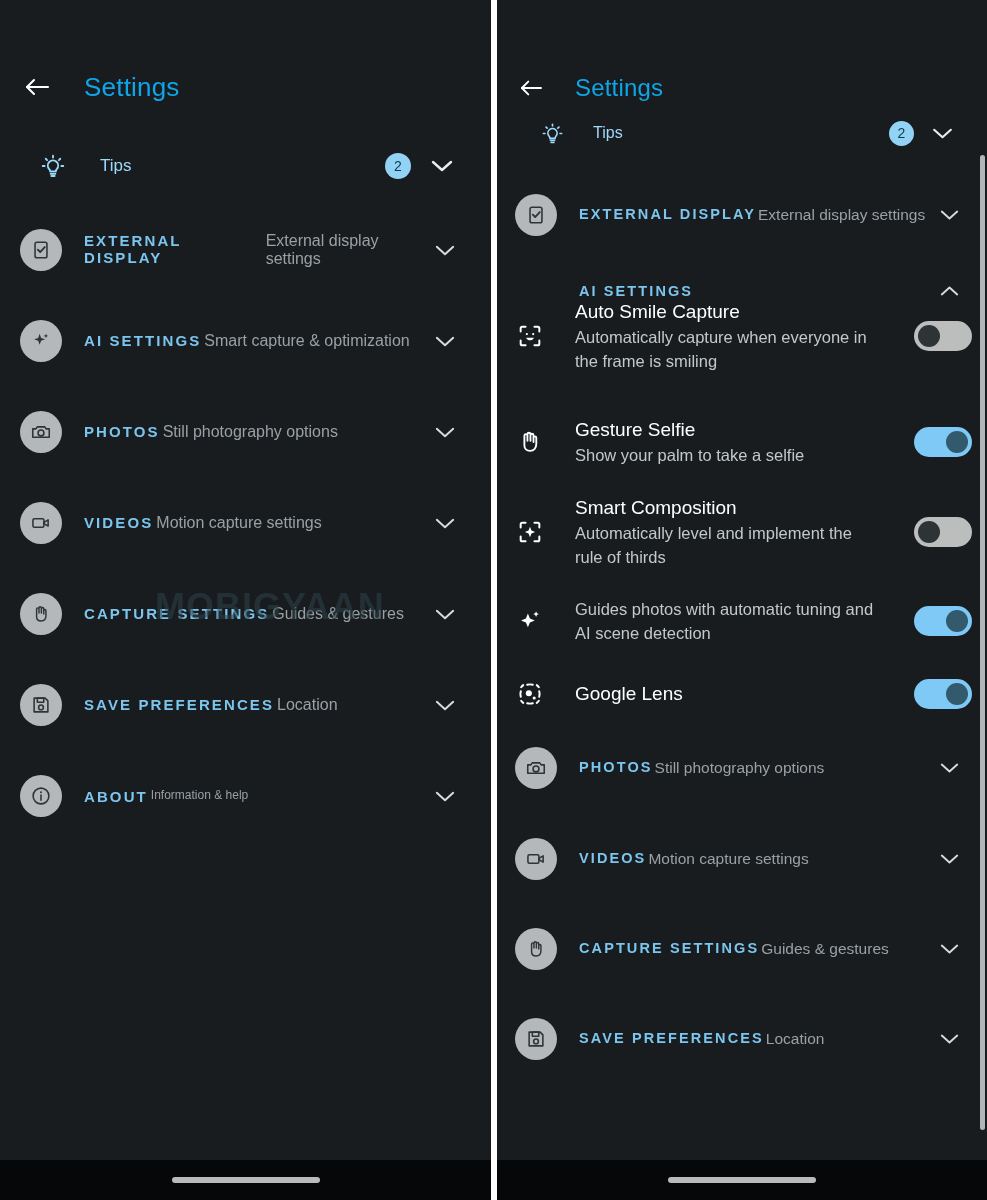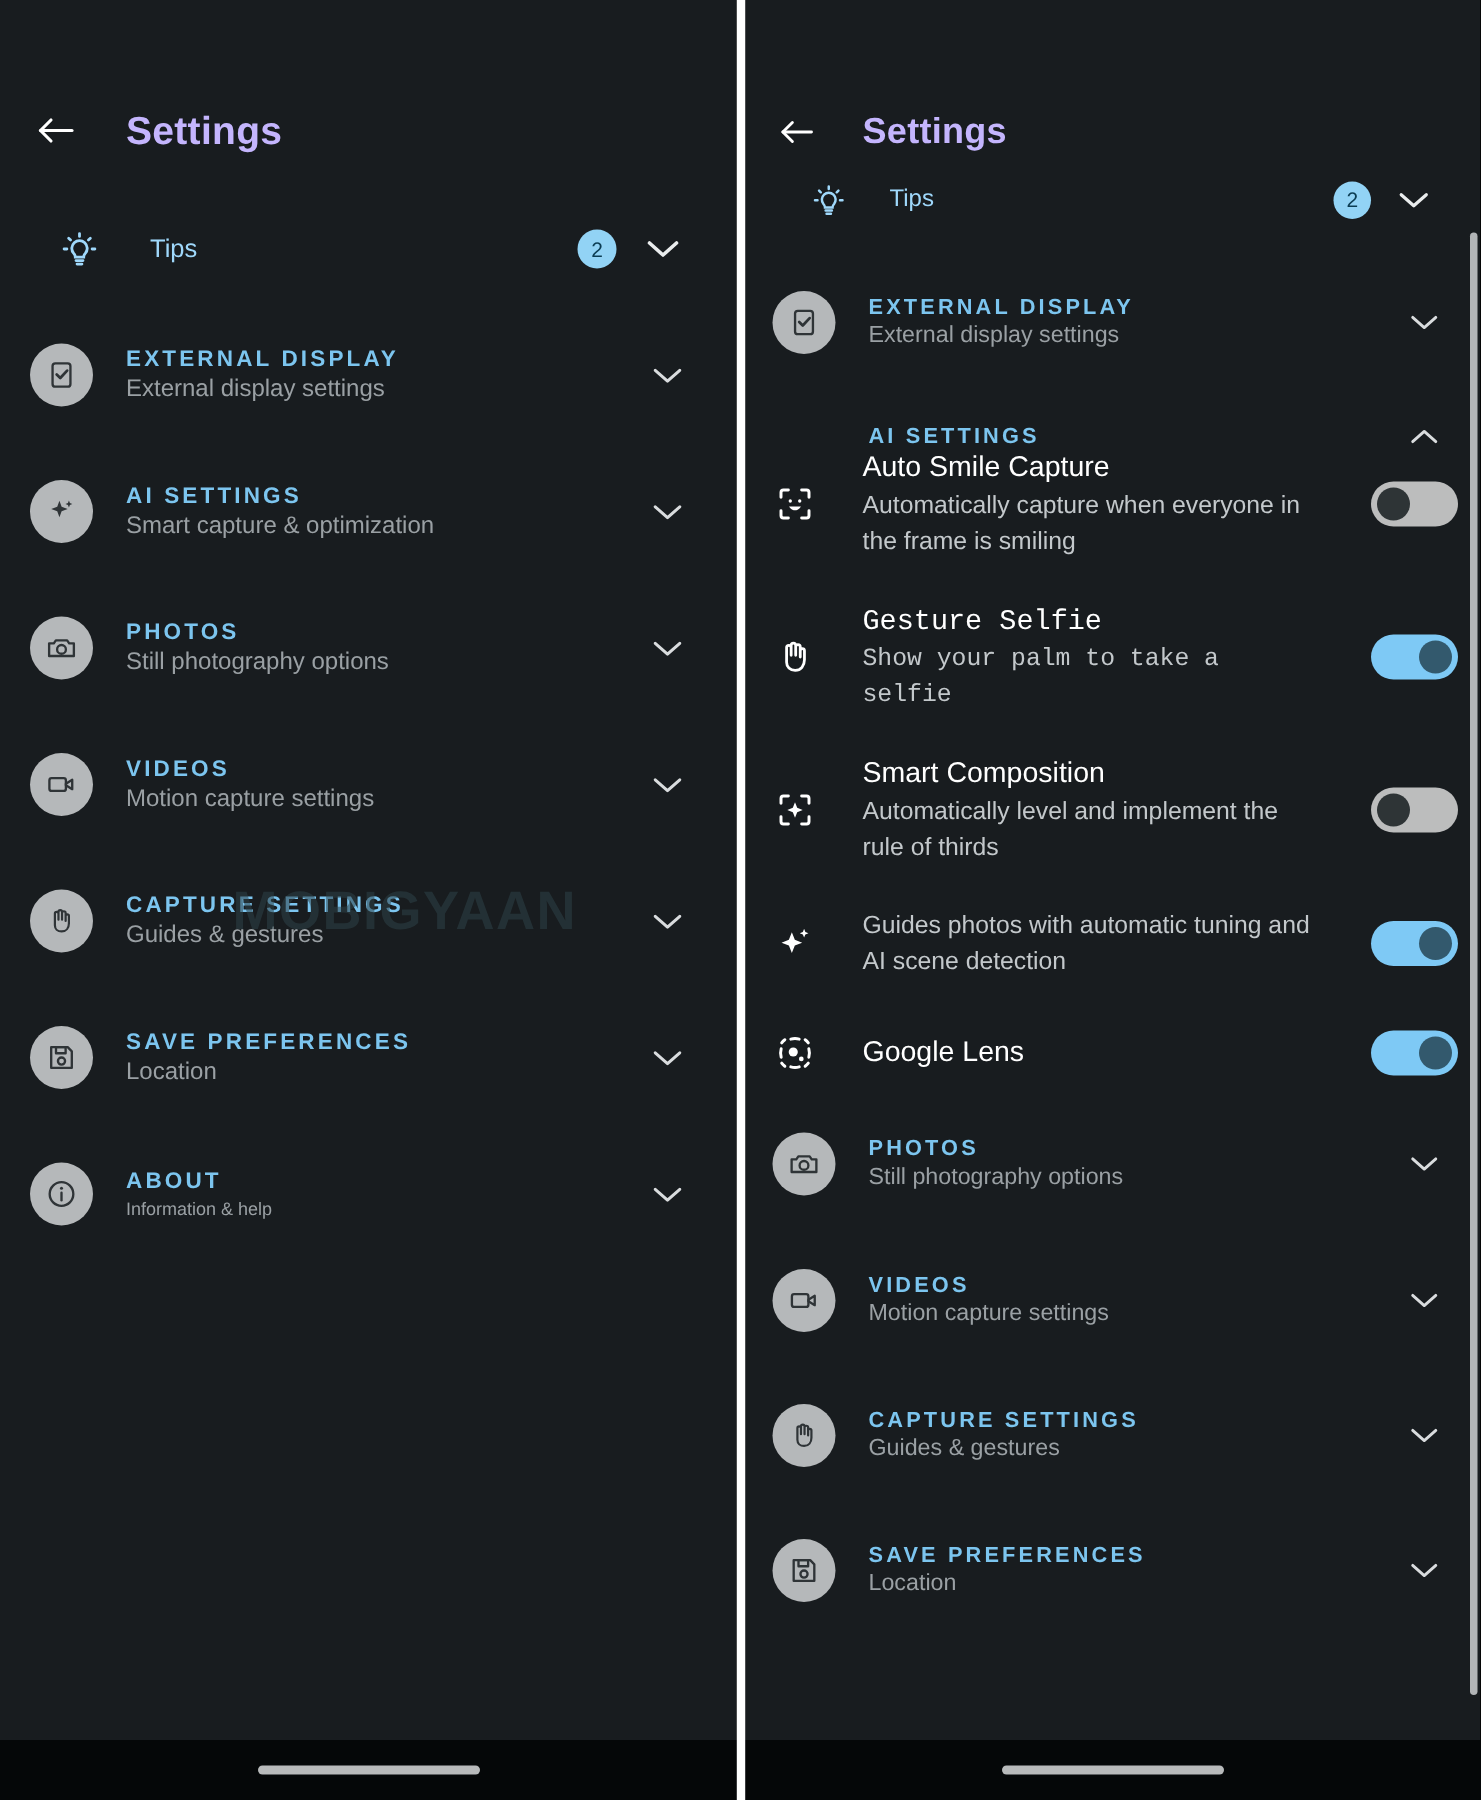--- a/index.html
+++ b/index.html
@@ -22,23 +22,23 @@
   .panel-right { width: 490px; }
 
   
   .appbar { display: flex; align-items: center; }
   .back-arrow {
     color: #ffffff;
     display: flex; align-items: center; justify-content: center;
   }
   .back-arrow svg { display: block; }
   .app-title {
-    color: #c4b5fd;
+    color: #0ea5e9;
     font-size: 26px;
-    font-weight: 700;
+    font-weight: 400;
     letter-spacing: .2px;
   }
 
   
   .tips-row { display: flex; align-items: center; }
   .tips-icon { color: #9fd8fb; display:flex; align-items:center; justify-content:center; }
   .tips-label { color: #9fd8fb; font-size: 17px; }
   .tips-right { margin-left: auto; display: flex; align-items: center; }
   .badge {
     background: #92d3f5; color: #0b3c52;
@@ -50,21 +50,21 @@
 
   
   .section-row { display: flex; align-items: center; }
   .sec-icon-circle {
     background: #b5b8ba;
     border-radius: 50%;
     display: flex; align-items: center; justify-content: center;
     color: #2f3437;
     flex: none;
   }
-  .sec-texts { display: flex; flex-direction: column; justify-content: space-between; }
+  .sec-texts { display: flex; flex-direction: row; justify-content: space-between; }
   .sec-title {
     color: #7cc5ef;
     font-weight: 700;
     letter-spacing: 2.1px;
   }
   .sec-sub { color: #9aa0a4; }
   .sec-chev { margin-left: auto; color: #d9dcde; display:flex; align-items:center; }
 
   
   .group-header { display: flex; align-items: center; }
@@ -357,21 +357,21 @@
       </div>
       <div class="tg-texts" style="margin-left:28px;max-width:306px;">
         <div class="tg-title">Auto Smile Capture</div>
         <div class="tg-sub">Automatically capture when everyone in the frame is smiling</div>
       </div>
       <div class="switch off">
           <div class="knob"></div>
         </div>
     </div>
 
-    <div class="toggle-row" style="margin-top:28px;padding:0 15px 0 16px;font-family:Liberation Mono, monospace;">
+    <div class="toggle-row" style="margin-top:44px;padding:0 15px 0 16px;">
       <div class="tg-icon" style="width:34px;height:34px;">
         <svg width="28" height="28" viewBox="0 0 24 24" fill="none" stroke="currentColor" stroke-width="1.6" stroke-linecap="round" stroke-linejoin="round">
           <path d="M7.2 12V6.6a1.3 1.3 0 0 1 2.6 0V11M9.8 11V5.4a1.3 1.3 0 0 1 2.6 0V11M12.4 11V6.2a1.3 1.3 0 0 1 2.6 0V12M15 12V8.4a1.2 1.2 0 0 1 2.4 0v5.2c0 3.4-2 6-5.3 6-3 0-4.9-2-4.9-4.6v-4.4"></path>
         </svg>
       </div>
       <div class="tg-texts" style="margin-left:28px;max-width:306px;">
         <div class="tg-title">Gesture Selfie</div>
         <div class="tg-sub">Show your palm to take a selfie</div>
       </div>
       <div class="switch on">

